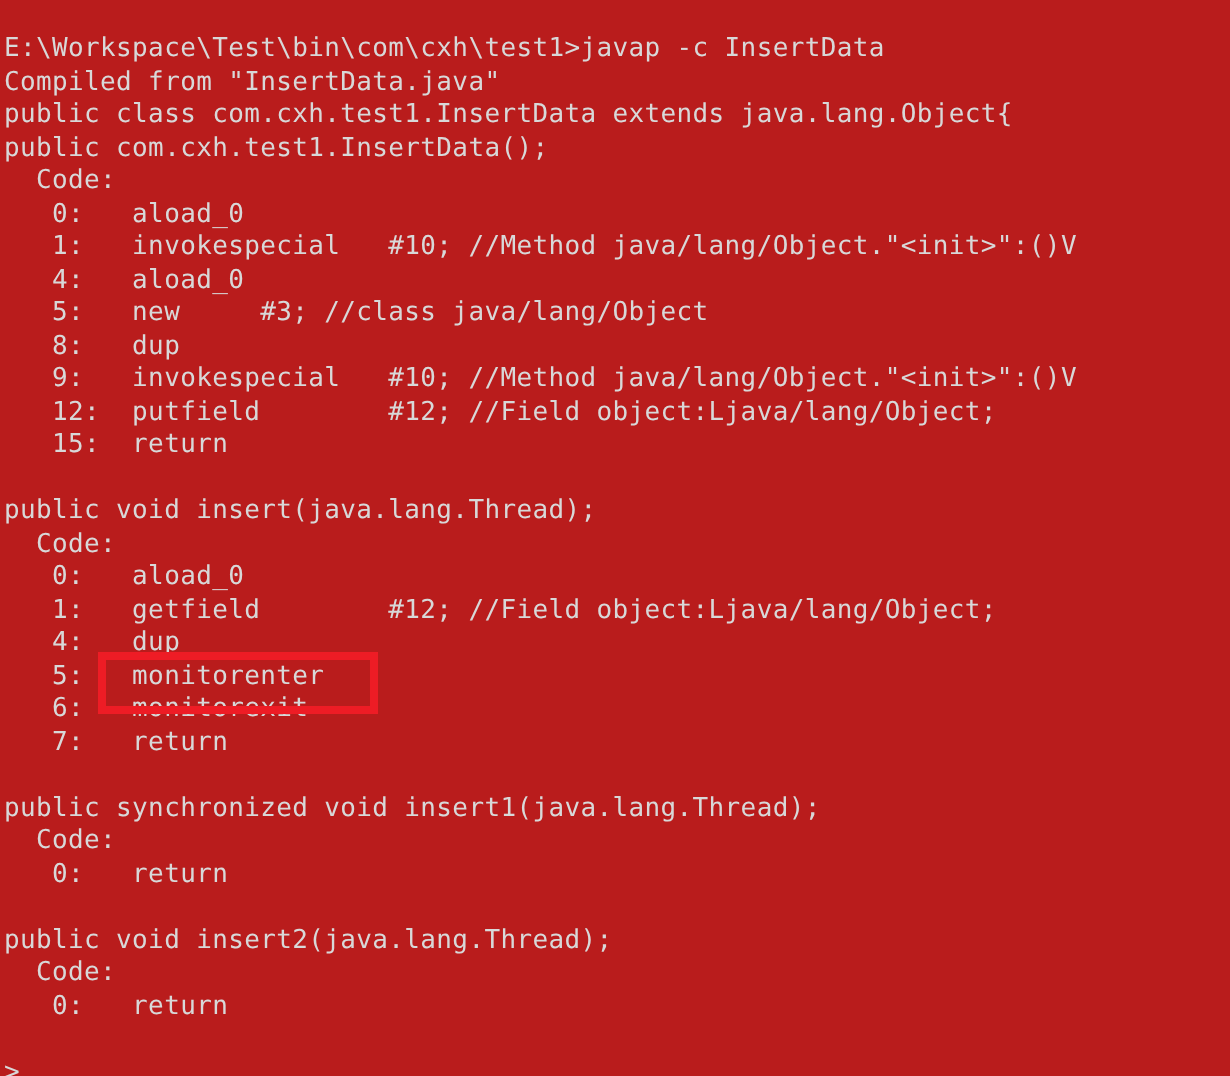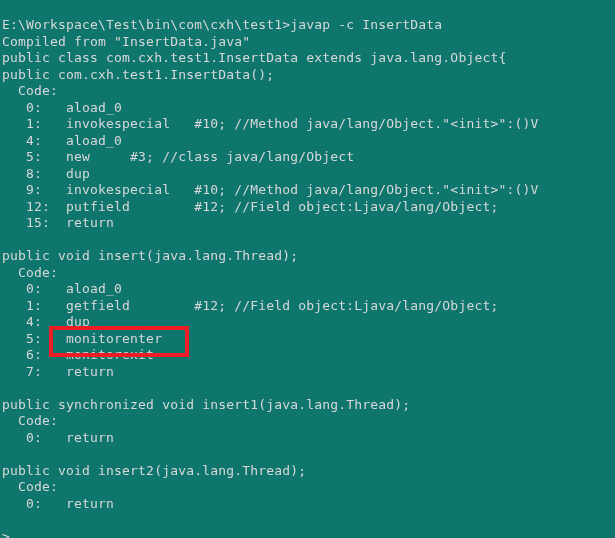--- a/index.html
+++ b/index.html
@@ -4,21 +4,21 @@
 <style>
   html, body {
     margin: 0;
     padding: 0;
     background: #000000;
   }
   #console {
     position: relative;
     width: 615px;
     height: 538px;
-    background: #0f766e;
+    background: #b91c1c;
     overflow: hidden;
     font-family: "DejaVu Sans Mono", "Liberation Mono", monospace;
   }
   #console-lines {
     position: absolute;
     left: 2px;
     top: 17px;
     white-space: pre;
     font-size: 13px;
     line-height: 16.5px;

